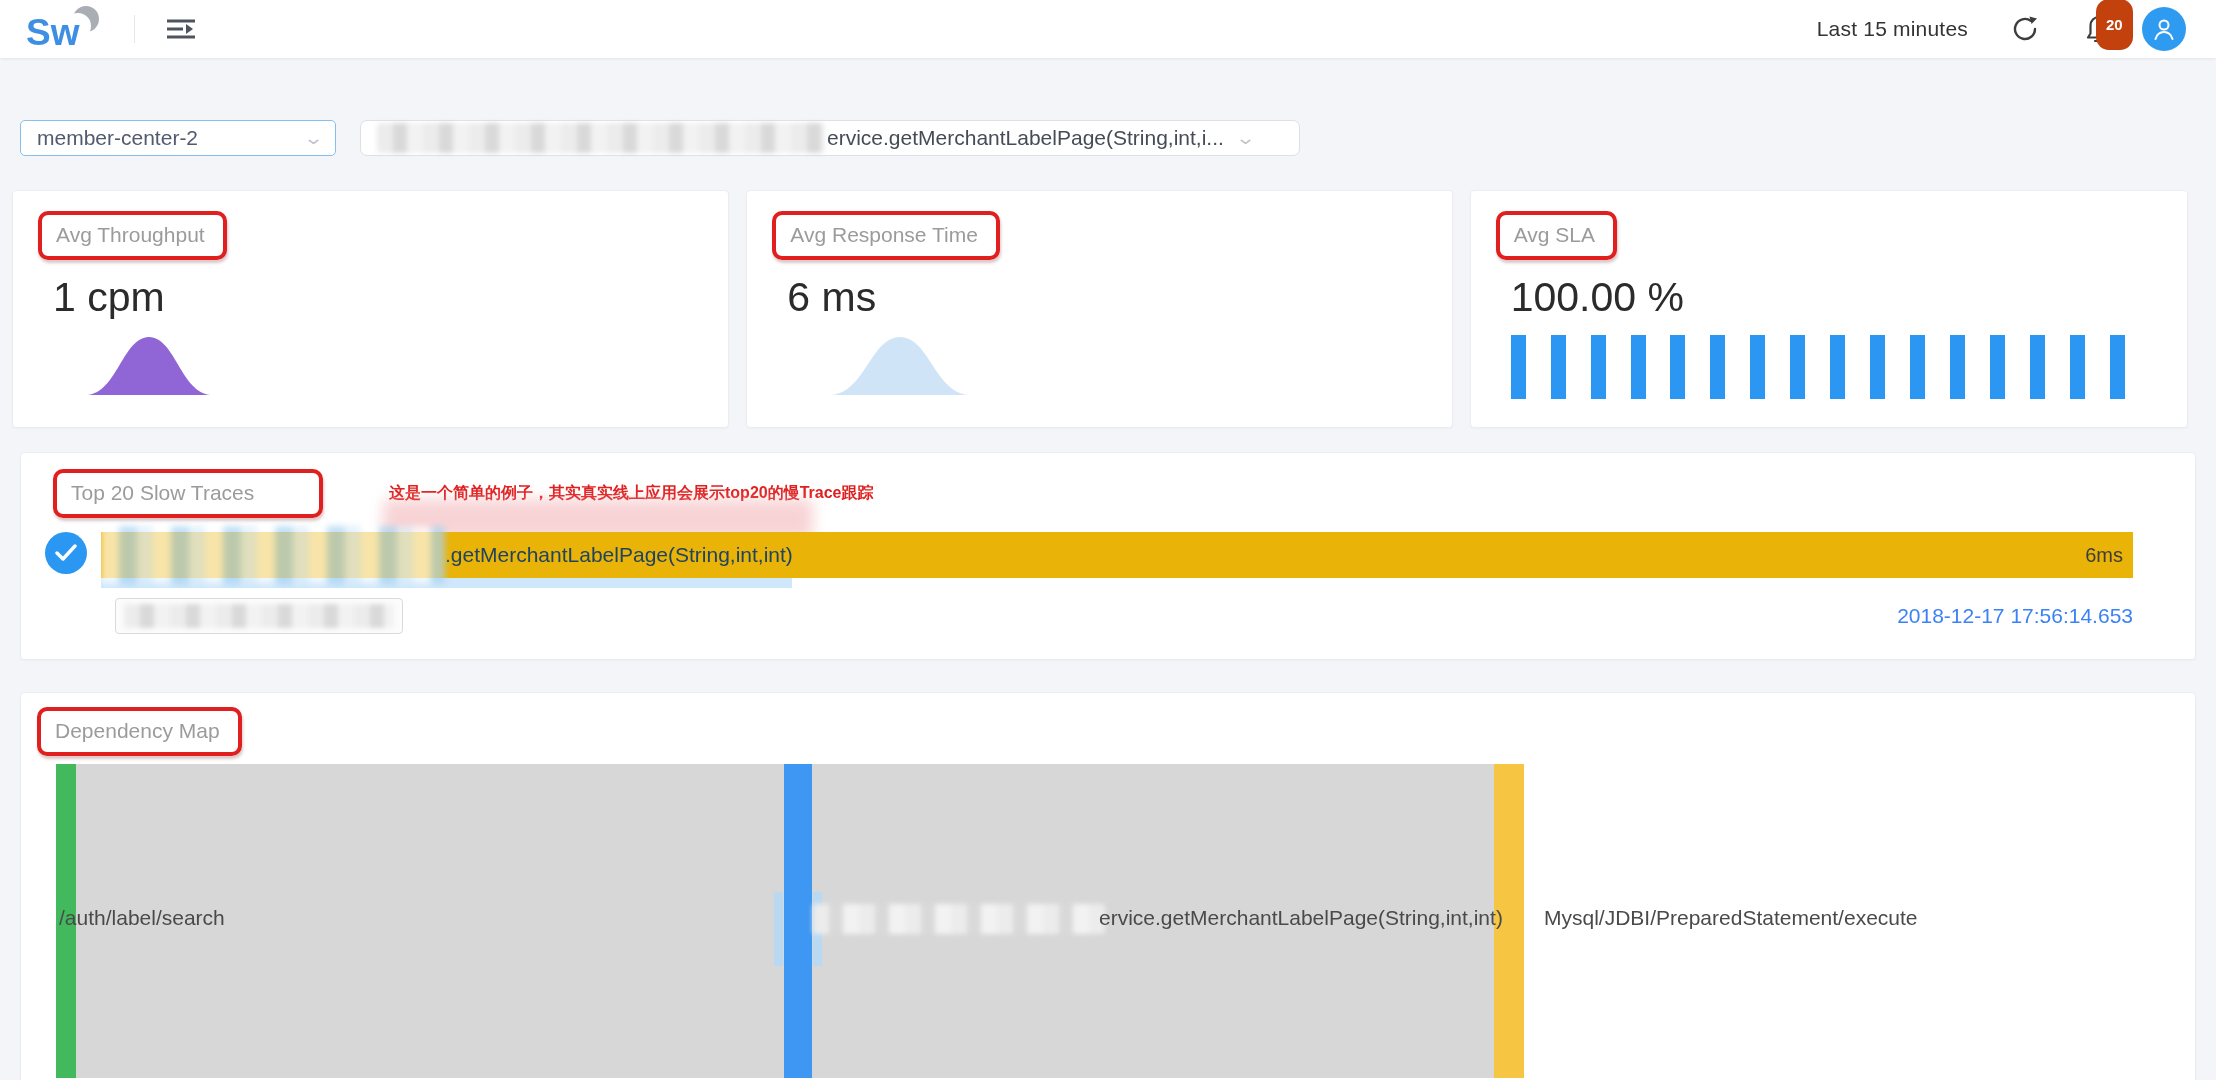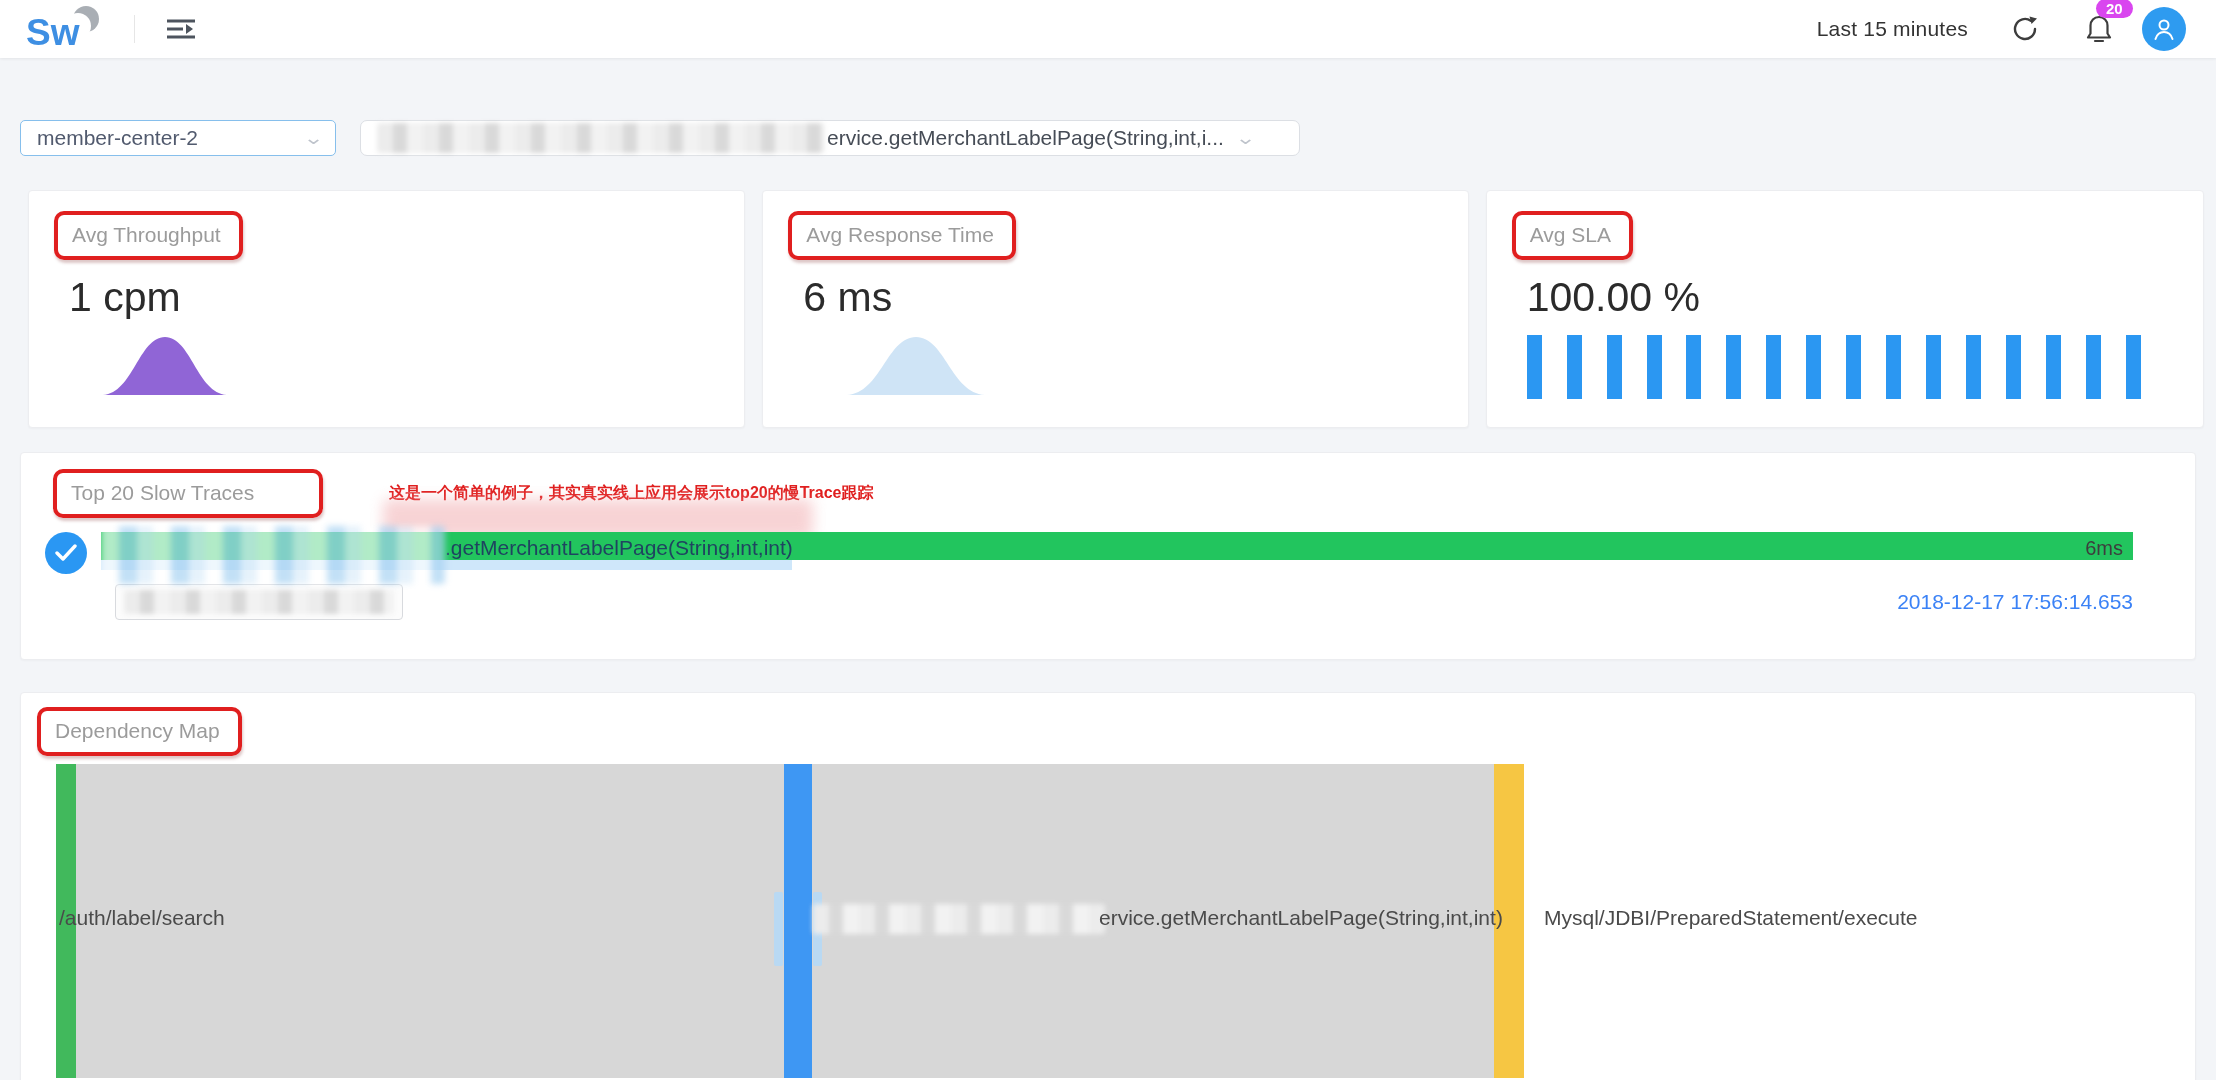--- a/index.html
+++ b/index.html
@@ -11,41 +11,41 @@
   
   .topbar{height:58px;background:#fff;display:flex;align-items:center;
     padding:0 30px 0 22px;box-shadow:0 1px 3px rgba(0,0,0,.07);position:relative;z-index:5;}
   .logo{display:flex;align-items:center;}
   .logo-divider{width:1px;height:28px;background:#e6e6e6;margin:0 30px 0 16px;}
   .menu-btn{width:34px;height:28px;display:flex;align-items:center;cursor:pointer;}
   .topbar-right{margin-left:auto;display:flex;align-items:center;}
   .time-range{font-size:21px;color:#333;letter-spacing:.2px;cursor:pointer;}
   .refresh-btn{margin-left:42px;cursor:pointer;display:flex;}
   .bell-wrap{position:relative;margin-left:44px;cursor:pointer;display:flex;}
-  .badge{position:absolute;top:-14px;left:12px;background:#d946ef;color:#fff;
-    font-size:15px;font-weight:bold;border-radius:13px;padding:2px 10px;line-height:1;}
+  .badge{position:absolute;top:-14px;left:12px;background:#c2410c;color:#fff;
+    font-size:15px;font-weight:bold;border-radius:13px;padding:18px 10px;line-height:1;}
   .avatar{width:44px;height:44px;border-radius:50%;background:#2e9bf0;margin-left:28px;
     display:flex;align-items:center;justify-content:center;cursor:pointer;}
   
   .filters{position:absolute;top:120px;left:20px;display:flex;align-items:center;}
   .select{height:36px;background:#fff;border-radius:5px;display:flex;align-items:center;
     font-size:21px;color:#515a6e;cursor:pointer;box-sizing:border-box;}
   .select-service{width:316px;border:1px solid #86bfec;padding:0 14px 0 16px;justify-content:space-between;}
   .select-endpoint{width:940px;margin-left:24px;border:1px solid #dcdfe4;border-radius:7px;padding:0 14px 0 16px;}
   .chevron{color:#bfc4cc;font-size:18px;line-height:1;transform:scaleX(1.4);}
   .redact{background:repeating-linear-gradient(90deg,#ececec 0 16px,#d9d9d9 16px 30px,#f2f2f2 30px 46px);
     filter:blur(2.5px);border-radius:3px;}
   .endpoint-redact{width:448px;height:30px;margin-right:2px;flex:none;}
   .select-endpoint .sel-text{white-space:nowrap;overflow:hidden;color:#464c56;}
   .select-endpoint .chevron{margin-left:14px;}
   
   .annotation{display:inline-block;border:4px solid #e01f1f;border-radius:10px;
     padding:8px 18px 9px 14px;box-shadow:1px 3px 3px rgba(120,30,30,.25);background:transparent;}
   
-  .metrics{position:absolute;top:190px;left:28px;width:2176px;display:flex;gap:17px;}
+  .metrics{position:absolute;top:190px;left:12px;width:2176px;display:flex;gap:17px;}
   .card{background:#fff;border:1px solid #ecedf0;border-radius:4px;box-shadow:0 1px 2px rgba(0,0,0,.03);}
   .metric-card{height:238px;box-sizing:border-box;padding-top:20px;}
   .metric-card.c1{width:718px;}
   .metric-card.c2{width:707px;}
   .metric-card.c3{width:719px;}
   .metric-card .annotation{margin-left:25px;}
   .metric-title{font-size:21px;color:#9b9b9b;}
   .metric-value{font-size:41px;color:#2b2b2b;margin:14px 0 0 40px;}
   .spark{display:block;margin:12px 0 0 70px;}
   .c2 .spark{margin-left:78px;}
@@ -56,21 +56,21 @@
     box-sizing:border-box;padding:16px 24px 0;}
   .traces-head{display:flex;align-items:center;position:relative;}
   .traces-head .annotation{margin-left:8px;min-width:230px;}
   .trace-note{position:relative;margin-left:66px;color:#e01e1e;font-size:16px;font-weight:bold;}
   .note-smudge{position:absolute;left:-6px;top:16px;width:430px;height:40px;
     background:#ef9fa3;opacity:.45;filter:blur(7px);border-radius:6px;pointer-events:none;}
   .trace-row{display:flex;align-items:flex-start;margin-top:14px;}
   .check-circle{width:42px;height:42px;border-radius:50%;background:#2a97f3;flex:none;
     display:flex;align-items:center;justify-content:center;cursor:pointer;}
   .trace-bar-wrap{flex:1;margin:0 38px 0 14px;position:relative;}
-  .trace-bar{height:28px;background:#22c55e;display:flex;align-items:flex-end;position:relative;cursor:pointer;}
+  .trace-bar{height:46px;background:#eab308;display:flex;align-items:center;position:relative;cursor:pointer;}
   .trace-redact{position:absolute;left:0;top:-6px;width:344px;height:58px;border-radius:3px;
     background:repeating-linear-gradient(90deg,rgba(255,255,255,.65) 0 18px,rgba(168,211,242,.7) 18px 36px,rgba(222,238,250,.75) 36px 52px);
     filter:blur(3px);}
   .trace-label{margin-left:344px;font-size:21px;color:#1f4460;white-space:nowrap;}
   .trace-duration{margin-left:auto;margin-right:10px;font-size:20px;color:#3d3d3d;}
   .trace-substrip{height:10px;width:34%;background:#cfe7fa;}
   .trace-meta{display:flex;justify-content:space-between;align-items:center;margin:10px 38px 0 70px;}
   .trace-id-box{width:288px;height:36px;border:1px solid #d8dade;border-radius:4px;background:#fcfcfc;
     display:flex;align-items:center;padding:0 8px;box-sizing:border-box;}
   .trace-id-redact{width:100%;height:24px;}

